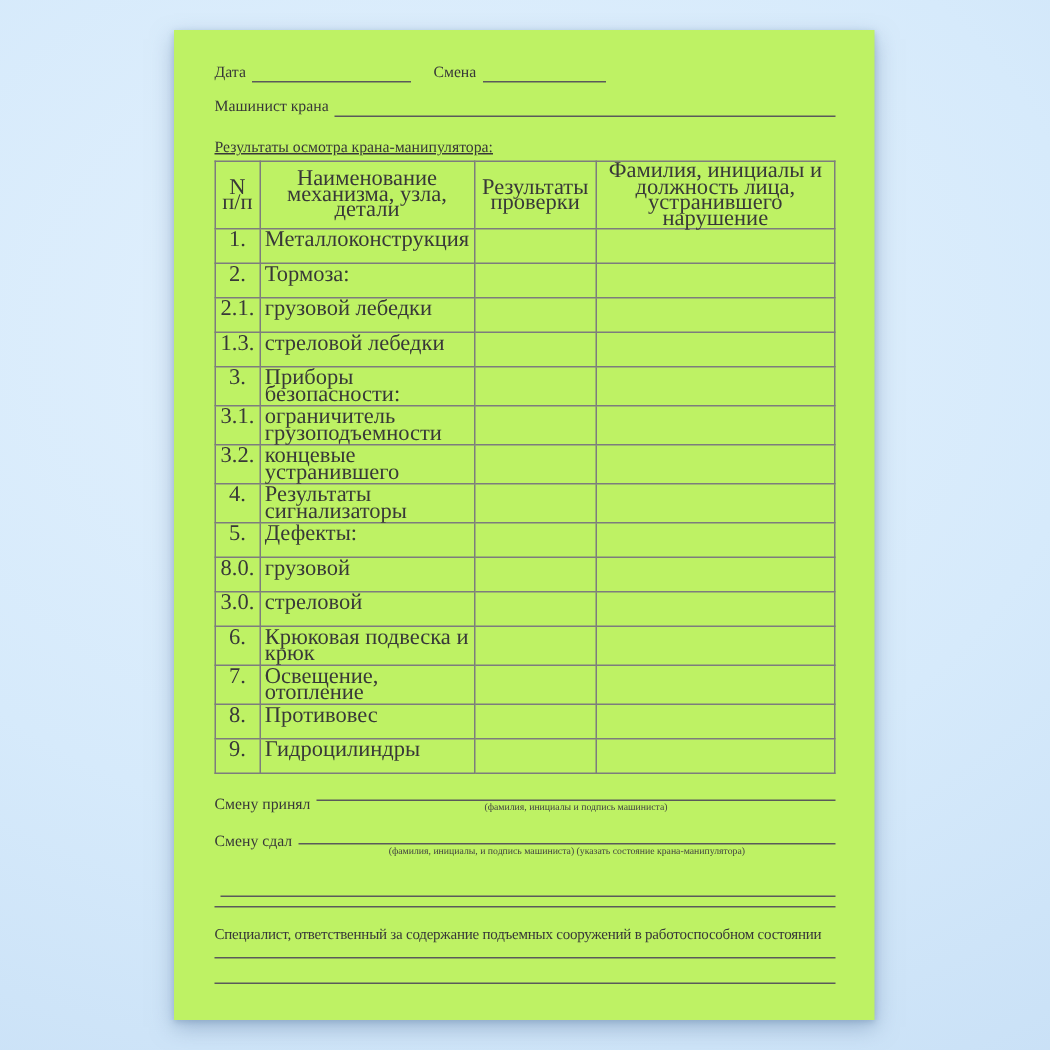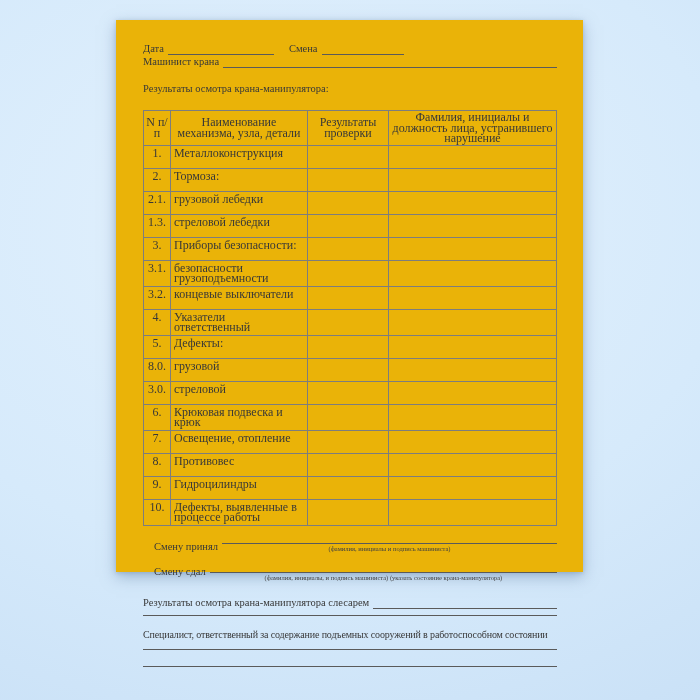--- a/index.html
+++ b/index.html
@@ -3,52 +3,52 @@
 <meta charset="utf-8">
 <style>
   * { margin:0; padding:0; box-sizing:border-box; }
   html,body { width:700px; height:700px; overflow:hidden; }
   body {
     font-family:"Liberation Serif","DejaVu Serif",serif;
     background: radial-gradient(ellipse 130% 100% at 42% 32%, #e3f1fd 0%, #d6eafb 48%, #c3dcf4 100%);
     position:relative;
   }
   .paper {
-    position:absolute; left:116px; top:20px; width:467px; height:552px;
-    background:#eab308;
+    position:absolute; left:116px; top:20px; width:467px; height:660px;
+    background:#bef264;
     box-shadow:0 5px 14px rgba(104,134,170,0.50), 0 1px 4px rgba(104,134,170,0.35);
   }
   .content {
     position:absolute; left:27px; right:26px; top:22px; bottom:0;
     color:#383838; font-size:10.5px; line-height:13px;
   }
   .frow { display:flex; align-items:flex-end; }
   .lbl { white-space:nowrap; }
   .wline { border-bottom:1px solid #5a5a5a; height:12px; display:block; }
   .w106 { width:106px; margin-left:4px; }
   .w82  { width:82px;  margin-left:4px; }
   .grow { flex:1 1 auto; margin-left:4px; }
-  .row-operator { }
-  .sec-title { margin-top:14px; }
+  .row-operator { margin-top:10px; }
+  .sec-title { margin-top:14px;text-decoration:underline; }
 
   table.insp {
-    margin-top:15px; width:414px; border-collapse:collapse;
-    font-size:12px; line-height:10.5px; color:#383838;
+    margin-top:2px; width:414px; border-collapse:collapse;
+    font-size:15px; line-height:10.5px; color:#383838;
   }
   table.insp th, table.insp td {
     border:1px solid #7d7d7d; vertical-align:top; padding:2px 3px;
     font-weight:normal;
   }
   table.insp thead tr { height:26px; }
   table.insp tbody tr { height:23px; }
   table.insp th { text-align:center; vertical-align:middle; padding:1px 2px; }
   td.c-num { text-align:center; }
   td.c-name { padding-left:5px; }
 
-  .sig-row { display:flex; align-items:flex-end; margin-top:6px;margin-left:11px; }
+  .sig-row { display:flex; align-items:flex-end; margin-top:6px; }
   .sig-row.second { margin-top:8px;align-items:center; }
   .sig-wrap { flex:1 1 auto; margin-left:4px; display:flex; flex-direction:column; }
   .sig-wrap .wline { height:12px; }
   .caption { font-size:6.5px; line-height:8px; text-align:center; color:#3f3f3f; padding-top:1px; }
 
   .mech-row { margin-top:14px; }
   .blank-line  { border-bottom:1px solid #5a5a5a; }
   .bl-1 { height:7px; }
   .spec-par { margin-top:12px; font-size:10px; letter-spacing:-0.15px; white-space:nowrap; }
   .bl-2 { height:9px; }
@@ -115,33 +115,33 @@
         <td class="c-fam"></td>
       </tr>
           <tr>
         <td class="c-num">3.</td>
         <td class="c-name">Приборы безопасности:</td>
         <td class="c-res"></td>
         <td class="c-fam"></td>
       </tr>
           <tr>
         <td class="c-num">3.1.</td>
-        <td class="c-name">безопасности грузоподъемности</td>
+        <td class="c-name">ограничитель грузоподъемности</td>
         <td class="c-res"></td>
         <td class="c-fam"></td>
       </tr>
           <tr>
         <td class="c-num">3.2.</td>
-        <td class="c-name">концевые выключатели</td>
+        <td class="c-name">концевые устранившего</td>
         <td class="c-res"></td>
         <td class="c-fam"></td>
       </tr>
           <tr>
         <td class="c-num">4.</td>
-        <td class="c-name">Указатели ответственный</td>
+        <td class="c-name">Результаты сигнализаторы</td>
         <td class="c-res"></td>
         <td class="c-fam"></td>
       </tr>
           <tr>
         <td class="c-num">5.</td>
         <td class="c-name">Дефекты:</td>
         <td class="c-res"></td>
         <td class="c-fam"></td>
       </tr>
           <tr>
@@ -170,26 +170,20 @@
       </tr>
           <tr>
         <td class="c-num">8.</td>
         <td class="c-name">Противовес</td>
         <td class="c-res"></td>
         <td class="c-fam"></td>
       </tr>
           <tr>
         <td class="c-num">9.</td>
         <td class="c-name">Гидроцилиндры</td>
-        <td class="c-res"></td>
-        <td class="c-fam"></td>
-      </tr>
-          <tr>
-        <td class="c-num">10.</td>
-        <td class="c-name">Дефекты, выявленные в процессе работы</td>
         <td class="c-res"></td>
         <td class="c-fam"></td>
       </tr>
         </tbody>
     </table>
 
     <div class="sig-row">
       <span class="lbl">Смену принял</span>
       <span class="sig-wrap">
         <span class="wline"></span>
@@ -199,21 +193,20 @@
 
     <div class="sig-row second">
       <span class="lbl">Смену сдал</span>
       <span class="sig-wrap">
         <span class="wline"></span>
         <span class="caption">(фамилия, инициалы, и подпись машиниста) (указать состояние крана-манипулятора)</span>
       </span>
     </div>
 
     <div class="frow mech-row">
-      <span class="lbl">Результаты осмотра крана-манипулятора слесарем</span>
       <span class="wline grow"></span>
     </div>
     <div class="blank-line bl-1"></div>
 
     <div class="spec-par">Специалист, ответственный за содержание подъемных сооружений в работоспособном состоянии</div>
     <div class="blank-line bl-2"></div>
     <div class="blank-line bl-3"></div>
 
   </div>
 </div>

